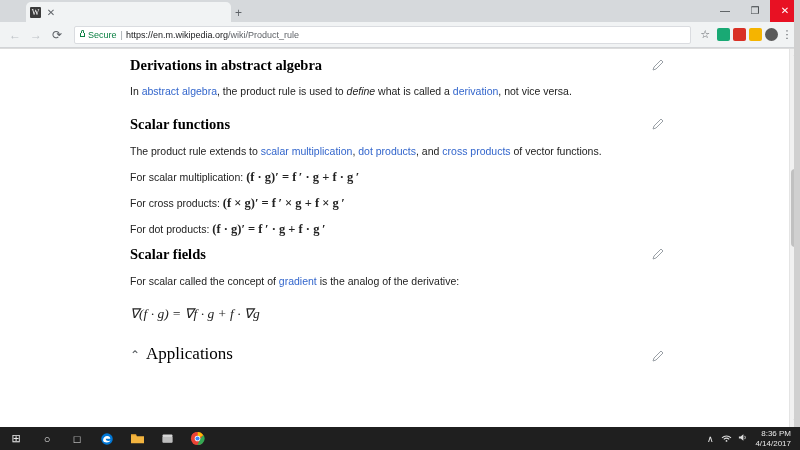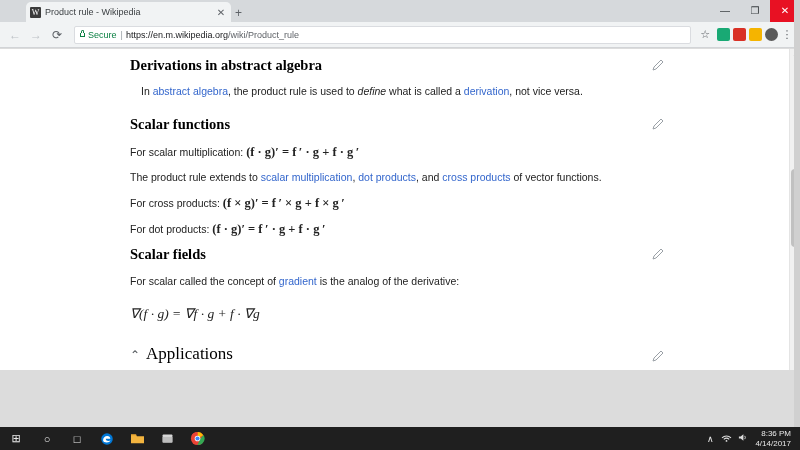--- a/index.html
+++ b/index.html
@@ -179,21 +179,21 @@
     line-height: 11px;
     flex: none;
     margin-left: 2px;
   }
 
   
   .page {
     position: absolute;
     top: 49px; left: 0;
     width: 800px;
-    height: 321px;
+    height: 378px;
     background: #ffffff;
     overflow: hidden;
     text-decoration: underline;
   }
   .content {
     position: absolute;
     left: 130px;
     top: 0;
     width: 530px;
     color: #222222;
@@ -331,21 +331,20 @@
   }
 </style>
 </head>
 <body>
 
 <div id="screen">
 
   <div class="titlebar">
     <div class="tab">
       <div class="tab-favicon">W</div>
-      <div class="tab-title">Product rule - Wikipedia</div>
       <div class="tab-close">✕</div>
     </div>
     <div class="newtab">+</div>
     <div class="winbtns">
       <div class="winbtn">—</div>
       <div class="winbtn">❐</div>
       <div class="winbtn close">✕</div>
     </div>
   </div>
 
@@ -373,37 +372,37 @@
   <div class="page">
     <div class="content">
 
       <div class="row" style="margin-top:8px;">
         <h2 class="sec">Derivations in abstract algebra</h2>
         <svg class="pencil" viewBox="0 0 16 16">
             <path d="M3 13l1-3 7-7 2 2-7 7-3 1z" fill="none" stroke="#9aa0a6" stroke-width="1"></path>
           </svg>
       </div>
 
-      <p class="body" style="margin-top:10px;margin-left:11px;">
+      <p class="body" style="margin-top:10px;">
         <span>In </span><a href="#">abstract algebra</a><span>, the product rule is used to </span><i>define</i><span> what is called a </span><a href="#">derivation</a><span>, not vice versa.</span>
       </p>
 
       <div class="row" style="margin-top:18px;">
         <h2 class="sec">Scalar functions</h2>
         <svg class="pencil" viewBox="0 0 16 16">
             <path d="M3 13l1-3 7-7 2 2-7 7-3 1z" fill="none" stroke="#9aa0a6" stroke-width="1"></path>
           </svg>
       </div>
 
+      <p class="body" style="margin-top:11px;">
+        <span>The product rule extends to </span><a href="#">scalar multiplication</a><span>, </span><a href="#">dot products</a><span>, and </span><a href="#">cross products</a><span> of vector functions.</span>
+      </p>
+
       <p class="body" style="margin-top:12px;">
         <span>For scalar multiplication: </span><span class="bvec">(f · g)′ = f ′ · g + f · g ′</span>
-      </p>
-
-      <p class="body" style="margin-top:11px;">
-        <span>The product rule extends to </span><a href="#">scalar multiplication</a><span>, </span><a href="#">dot products</a><span>, and </span><a href="#">cross products</a><span> of vector functions.</span>
       </p>
 
       <p class="body" style="margin-top:12px;">
         <span>For cross products: </span><span class="bvec">(f × g)′ = f ′ × g + f × g ′</span>
       </p>
 
       <p class="body" style="margin-top:12px;">
         <span>For dot products: </span><span class="bvec">(f · g)′ = f ′ · g + f · g ′</span>
       </p>
 

